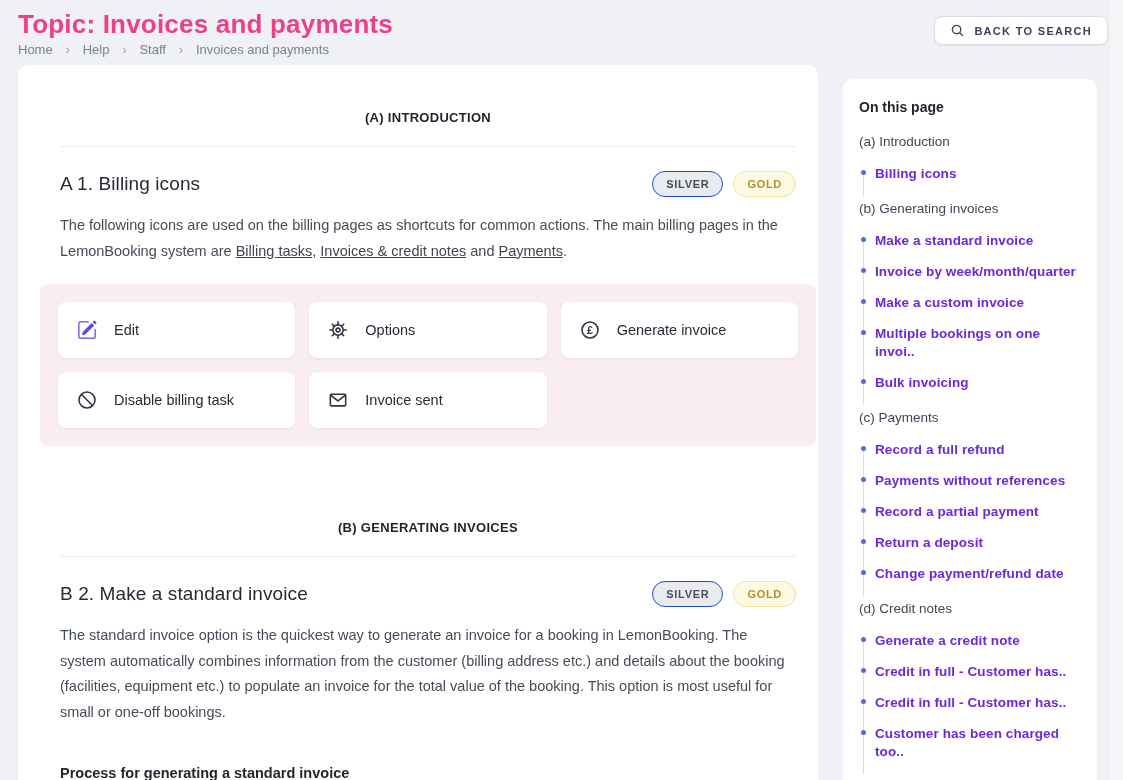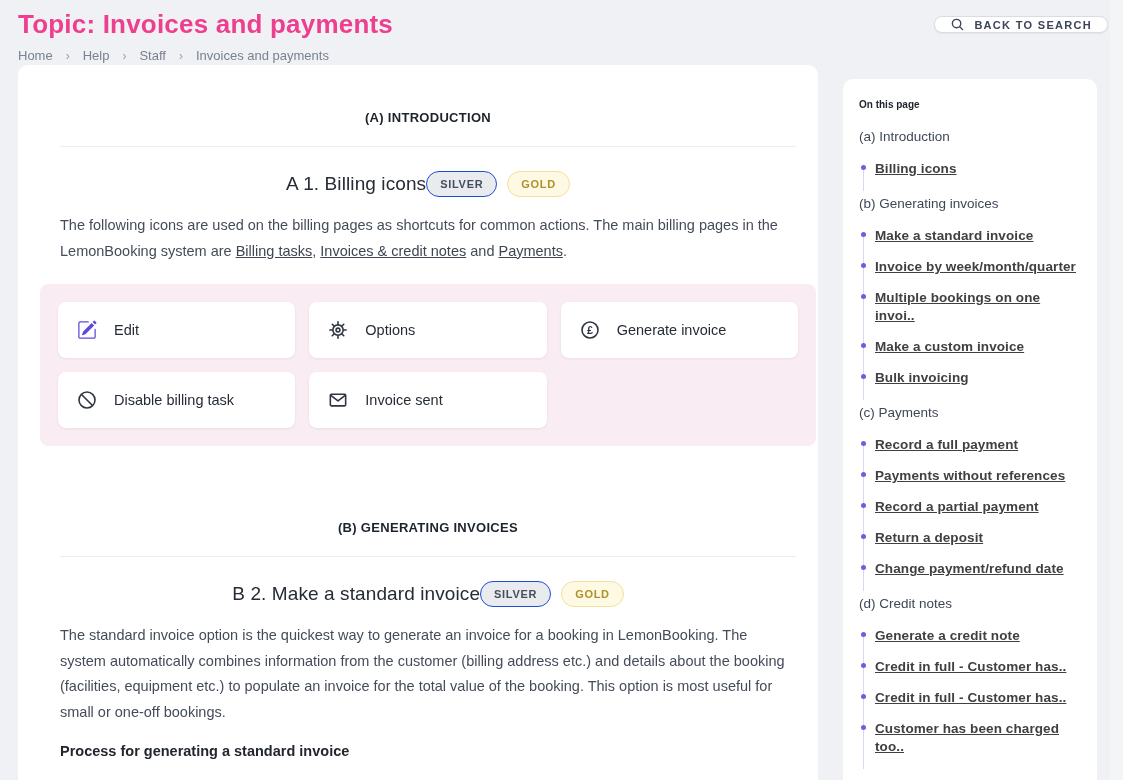--- a/index.html
+++ b/index.html
@@ -6,25 +6,25 @@
   html,body { width:1123px; height:780px; overflow:hidden; }
   body {
     background:#eff1f4;
     font-family:"Liberation Sans", sans-serif;
     color:#454c59;
     position:relative;
   }
   
   .header { position:relative; padding:9px 18px 16px 18px; height:65px; }
   .page-title { font-size:26px; font-weight:bold; color:#ee3f8f; letter-spacing:.2px; }
-  .breadcrumb { display:flex; align-items:center; gap:13px; margin-top:8px; font-size:13px; color:#79828f; }
+  .breadcrumb { display:flex; align-items:center; gap:13px; margin-top:2px; font-size:13px; color:#79828f; }
   .crumb { cursor:pointer; }
   .crumb-sep { color:#9aa2ad; font-size:12px; }
   .back-btn {
-    position:absolute; top:16px; right:15px; height:17px;
+    position:absolute; top:16px; right:15px; height:29px;
     display:flex; align-items:center; gap:9px;
     background:#fff; border:1px solid #d9dce2; border-radius:8px;
     padding:0 15px; cursor:pointer;
     font-size:11px; font-weight:bold; letter-spacing:1.3px; color:#3b4458;
     box-shadow:0 1px 2px rgba(16,24,40,.05);
   }
   
   .content-row { display:flex; align-items:flex-start; padding-left:18px; }
   .main-card {
     width:800px; min-height:1100px; background:#fff; border-radius:10px;
@@ -33,58 +33,58 @@
   .toc-card {
     width:254px; min-height:1000px; background:#fff; border-radius:10px;
     margin-left:25px; margin-top:14px; padding:18px 16px;
   }
   .scroll-strip { position:absolute; top:0; right:0; width:13px; height:780px; background:#f4f5f7; }
   
   .kicker { text-align:center; font-size:13px; font-weight:bold; color:#1d232c; letter-spacing:.3px; }
   .kicker-a { padding-top:45px; }
   .kicker-b { padding-top:74px; }
   .rule { border:none; border-top:1px solid #eceef1; margin-top:21px; }
-  .h-row { display:flex; align-items:center; justify-content:center; margin-top:24px; }
+  .h-row { display:flex; align-items:center; justify-content:space-between; margin-top:24px; }
   .h2 { font-size:19px; font-weight:500; color:#262c35; letter-spacing:.1px; }
   .badges { display:flex; gap:10px; }
   .badge { font-size:11px; font-weight:bold; letter-spacing:.7px; border-radius:13px; padding:6px 13px; }
   .badge-silver { background:#e9ebee; color:#454e5e; border:1px solid #1d4ed8; }
   .badge-gold { background:#fdf9e2; color:#b0902d; border:1px solid #f0e2a0; }
   .para { margin-top:16px; font-size:14.5px; line-height:25.5px; color:#454c59; }
   .para a, .inline-link { color:#3f4document6; }
   .inline-link { color:#3f4652; text-decoration:underline; cursor:pointer; }
   
   .icon-panel {
     margin:20px -20px 0 -20px; background:#f9edf3; border-radius:8px;
     padding:18px; display:grid; grid-template-columns:1fr 1fr 1fr; gap:14px;
   }
   .icon-card {
     height:56px; background:#fff; border-radius:8px; display:flex; align-items:center;
     gap:17px; padding-left:19px; cursor:pointer;
     box-shadow:0 1px 3px rgba(16,24,40,.07);
   }
   .icon-card .ic { width:20px; height:20px; flex:0 0 20px; display:block; }
   .icon-card .lbl { font-size:14.5px; color:#262c36; }
-  .h3 { margin-top:18px; font-size:14.5px; font-weight:bold; color:#22272e; }
+  .h3 { margin-top:40px; font-size:14.5px; font-weight:bold; color:#22272e; }
   .steps { margin-top:22px; }
   .step { display:flex; gap:10px; font-size:14.5px; line-height:25px; color:#454c59; padding-left:13px; }
   
-  .toc-title { font-size:10px; font-weight:bold; color:#1d222b; padding-top:2px; }
+  .toc-title { font-size:14px; font-weight:bold; color:#1d222b; padding-top:2px; }
   .toc-group-label { font-size:13.5px; color:#3f4756; margin:19px 0 15px 0; }
   .toc-links { position:relative; margin-left:2px; padding-left:14px; margin-bottom:4px; }
   .toc-links::before {
     content:""; position:absolute; left:2px; top:9px; bottom:-14px;
     width:1px; background:#d8daf2;
   }
   .toc-link-row { position:relative; margin-bottom:13px; min-height:18px; }
   .toc-link-row::before {
     content:""; position:absolute; left:-14.5px; top:6px; width:5px; height:5px;
     border-radius:50%; background:#6a61dd;
   }
-  .toc-link { font-size:13.5px; font-weight:bold; color:#404040; text-decoration:underline; cursor:pointer; letter-spacing:.1px; }
+  .toc-link { font-size:13.5px; font-weight:bold; color:#6d28d9; cursor:pointer; letter-spacing:.1px; }
 </style>
 </head>
 <body>
 
 <div class="header">
   <div class="page-title">Topic: Invoices and payments</div>
   <div class="breadcrumb">
     <span class="crumb">Home</span>
     <span class="crumb-sep">›</span>
     <span class="crumb">Help</span>
@@ -200,28 +200,28 @@
 
     <div class="toc-group-label">(a) Introduction</div>
     <div class="toc-links">
       <div class="toc-link-row"><span class="toc-link">Billing icons</span></div>
     </div>
 
     <div class="toc-group-label">(b) Generating invoices</div>
     <div class="toc-links">
       <div class="toc-link-row"><span class="toc-link">Make a standard invoice</span></div>
       <div class="toc-link-row"><span class="toc-link">Invoice by week/month/quarter</span></div>
+      <div class="toc-link-row"><span class="toc-link">Make a custom invoice</span></div>
       <div class="toc-link-row"><span class="toc-link">Multiple bookings on one invoi..</span></div>
-      <div class="toc-link-row"><span class="toc-link">Make a custom invoice</span></div>
       <div class="toc-link-row"><span class="toc-link">Bulk invoicing</span></div>
     </div>
 
     <div class="toc-group-label">(c) Payments</div>
     <div class="toc-links">
-      <div class="toc-link-row"><span class="toc-link">Record a full payment</span></div>
+      <div class="toc-link-row"><span class="toc-link">Record a full refund</span></div>
       <div class="toc-link-row"><span class="toc-link">Payments without references</span></div>
       <div class="toc-link-row"><span class="toc-link">Record a partial payment</span></div>
       <div class="toc-link-row"><span class="toc-link">Return a deposit</span></div>
       <div class="toc-link-row"><span class="toc-link">Change payment/refund date</span></div>
     </div>
 
     <div class="toc-group-label">(d) Credit notes</div>
     <div class="toc-links">
       <div class="toc-link-row"><span class="toc-link">Generate a credit note</span></div>
       <div class="toc-link-row"><span class="toc-link">Credit in full - Customer has..</span></div>

